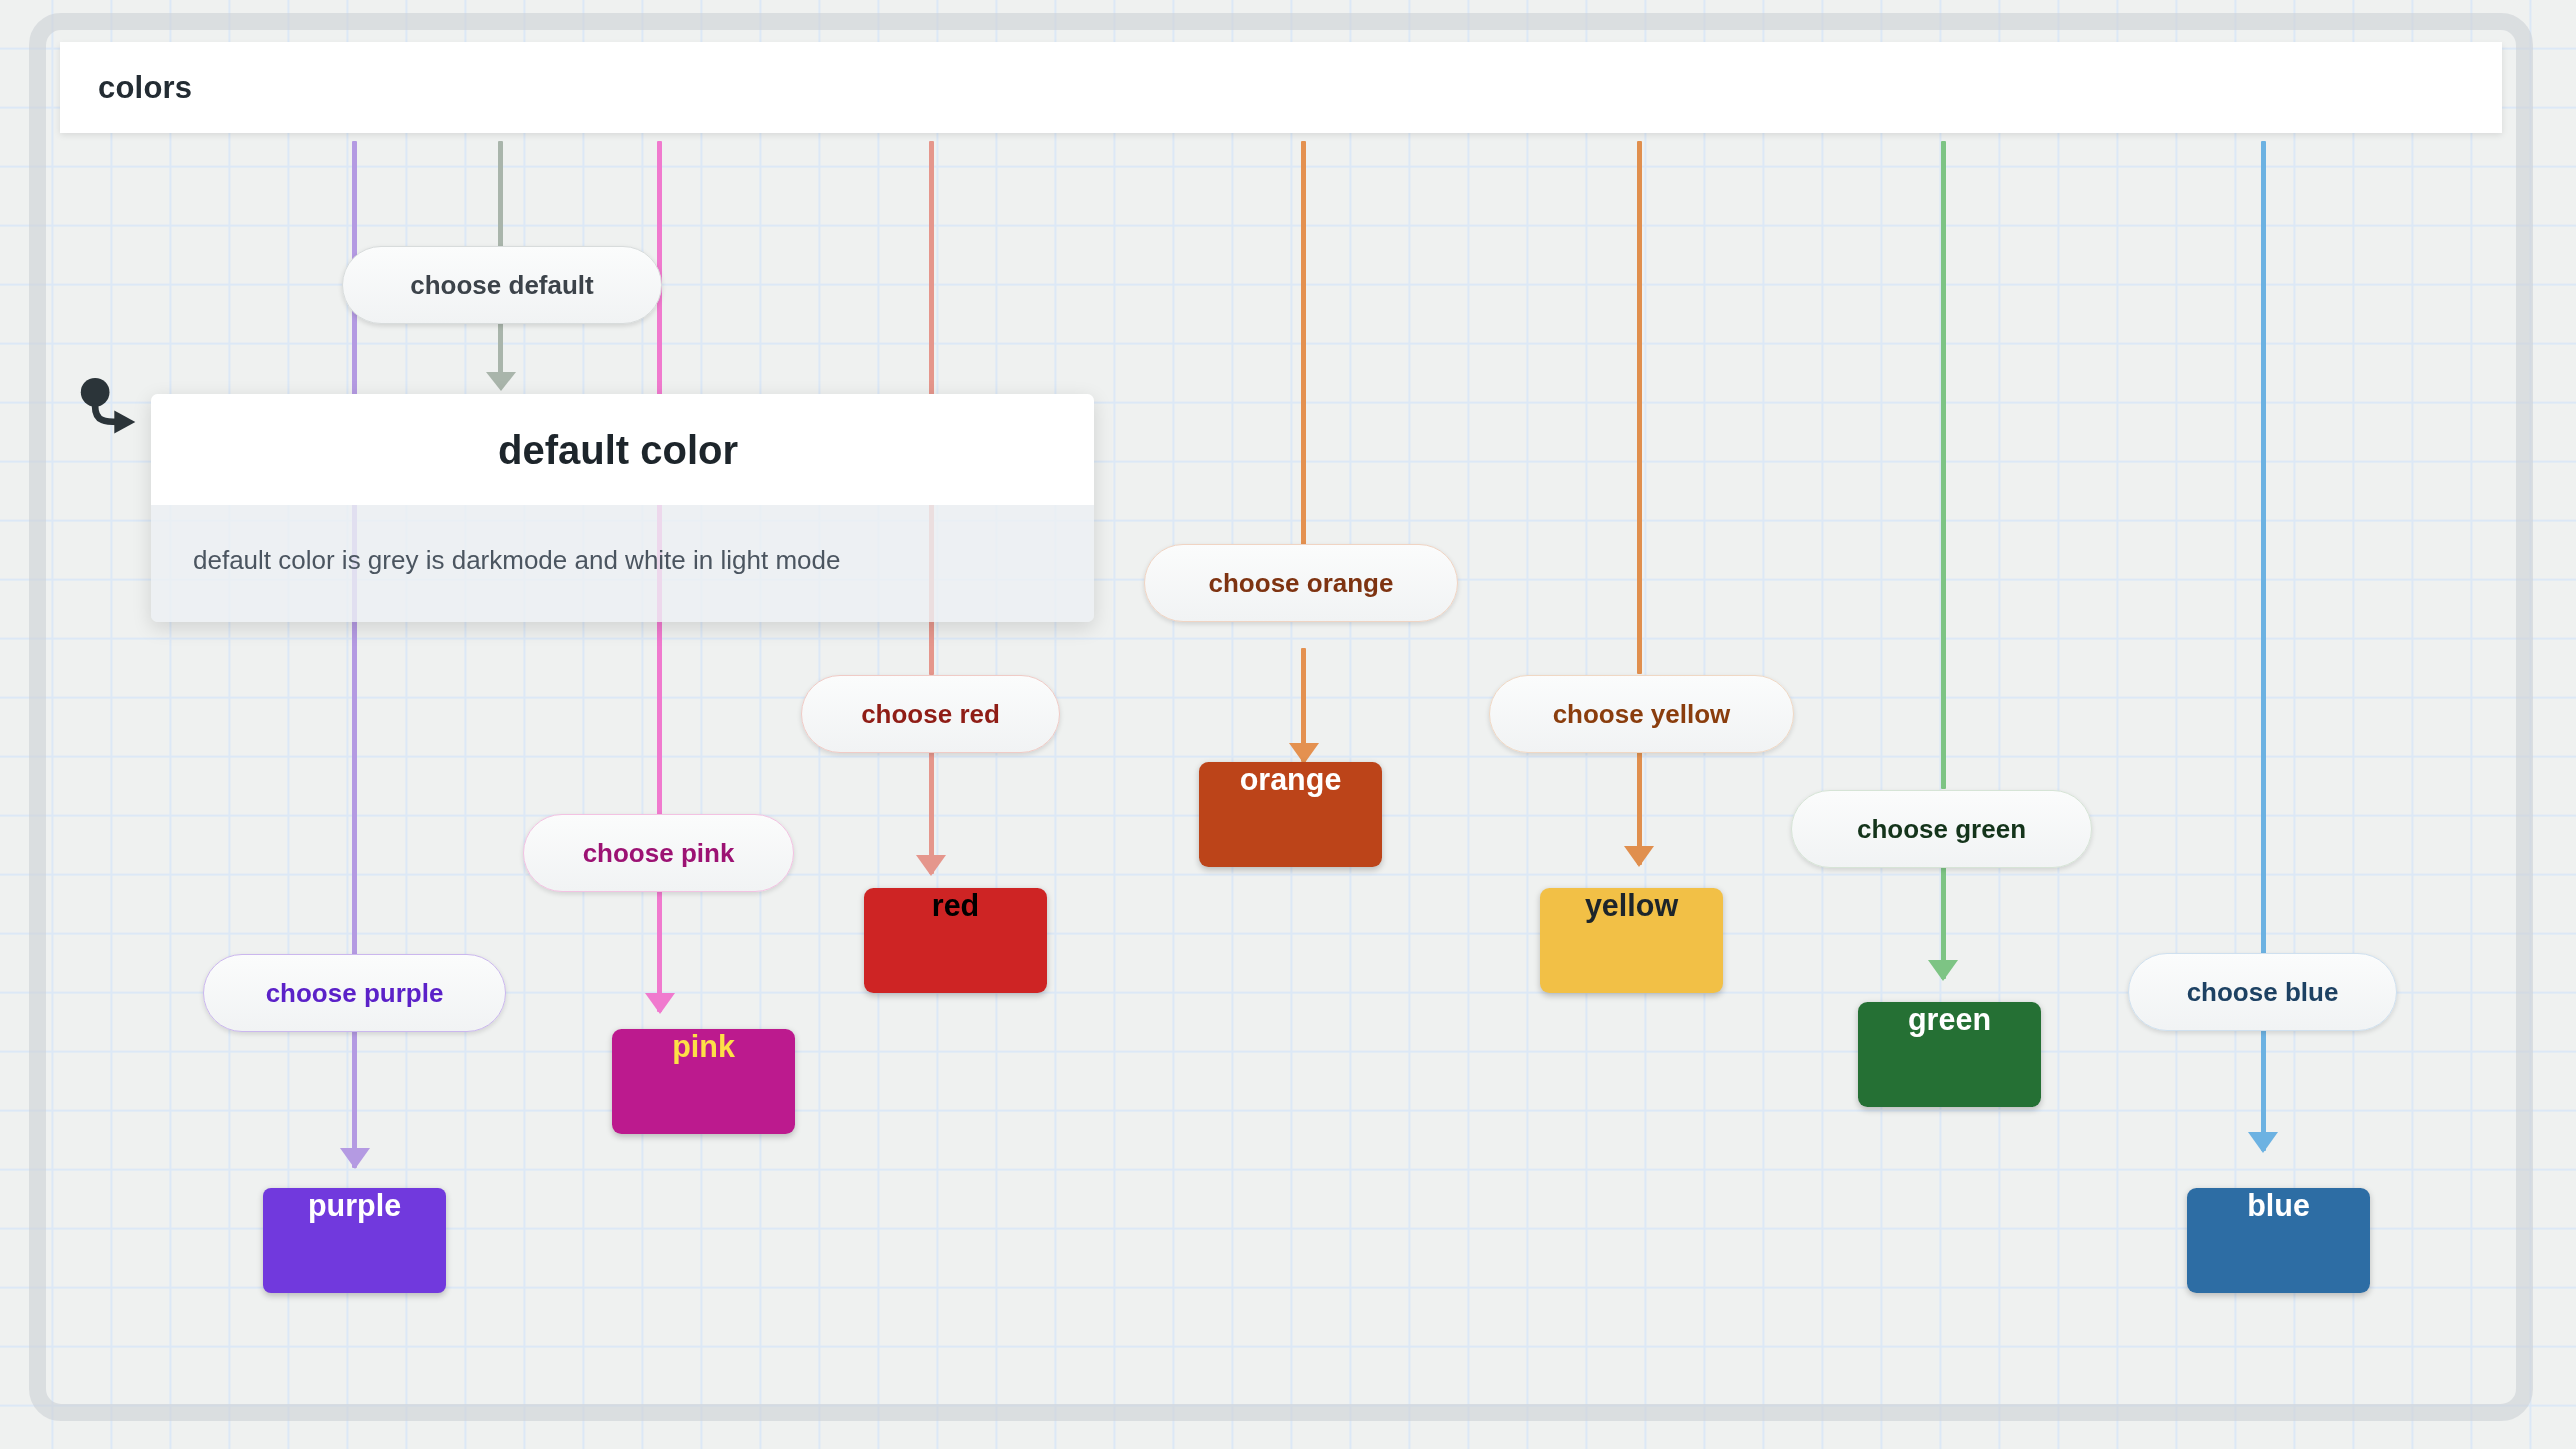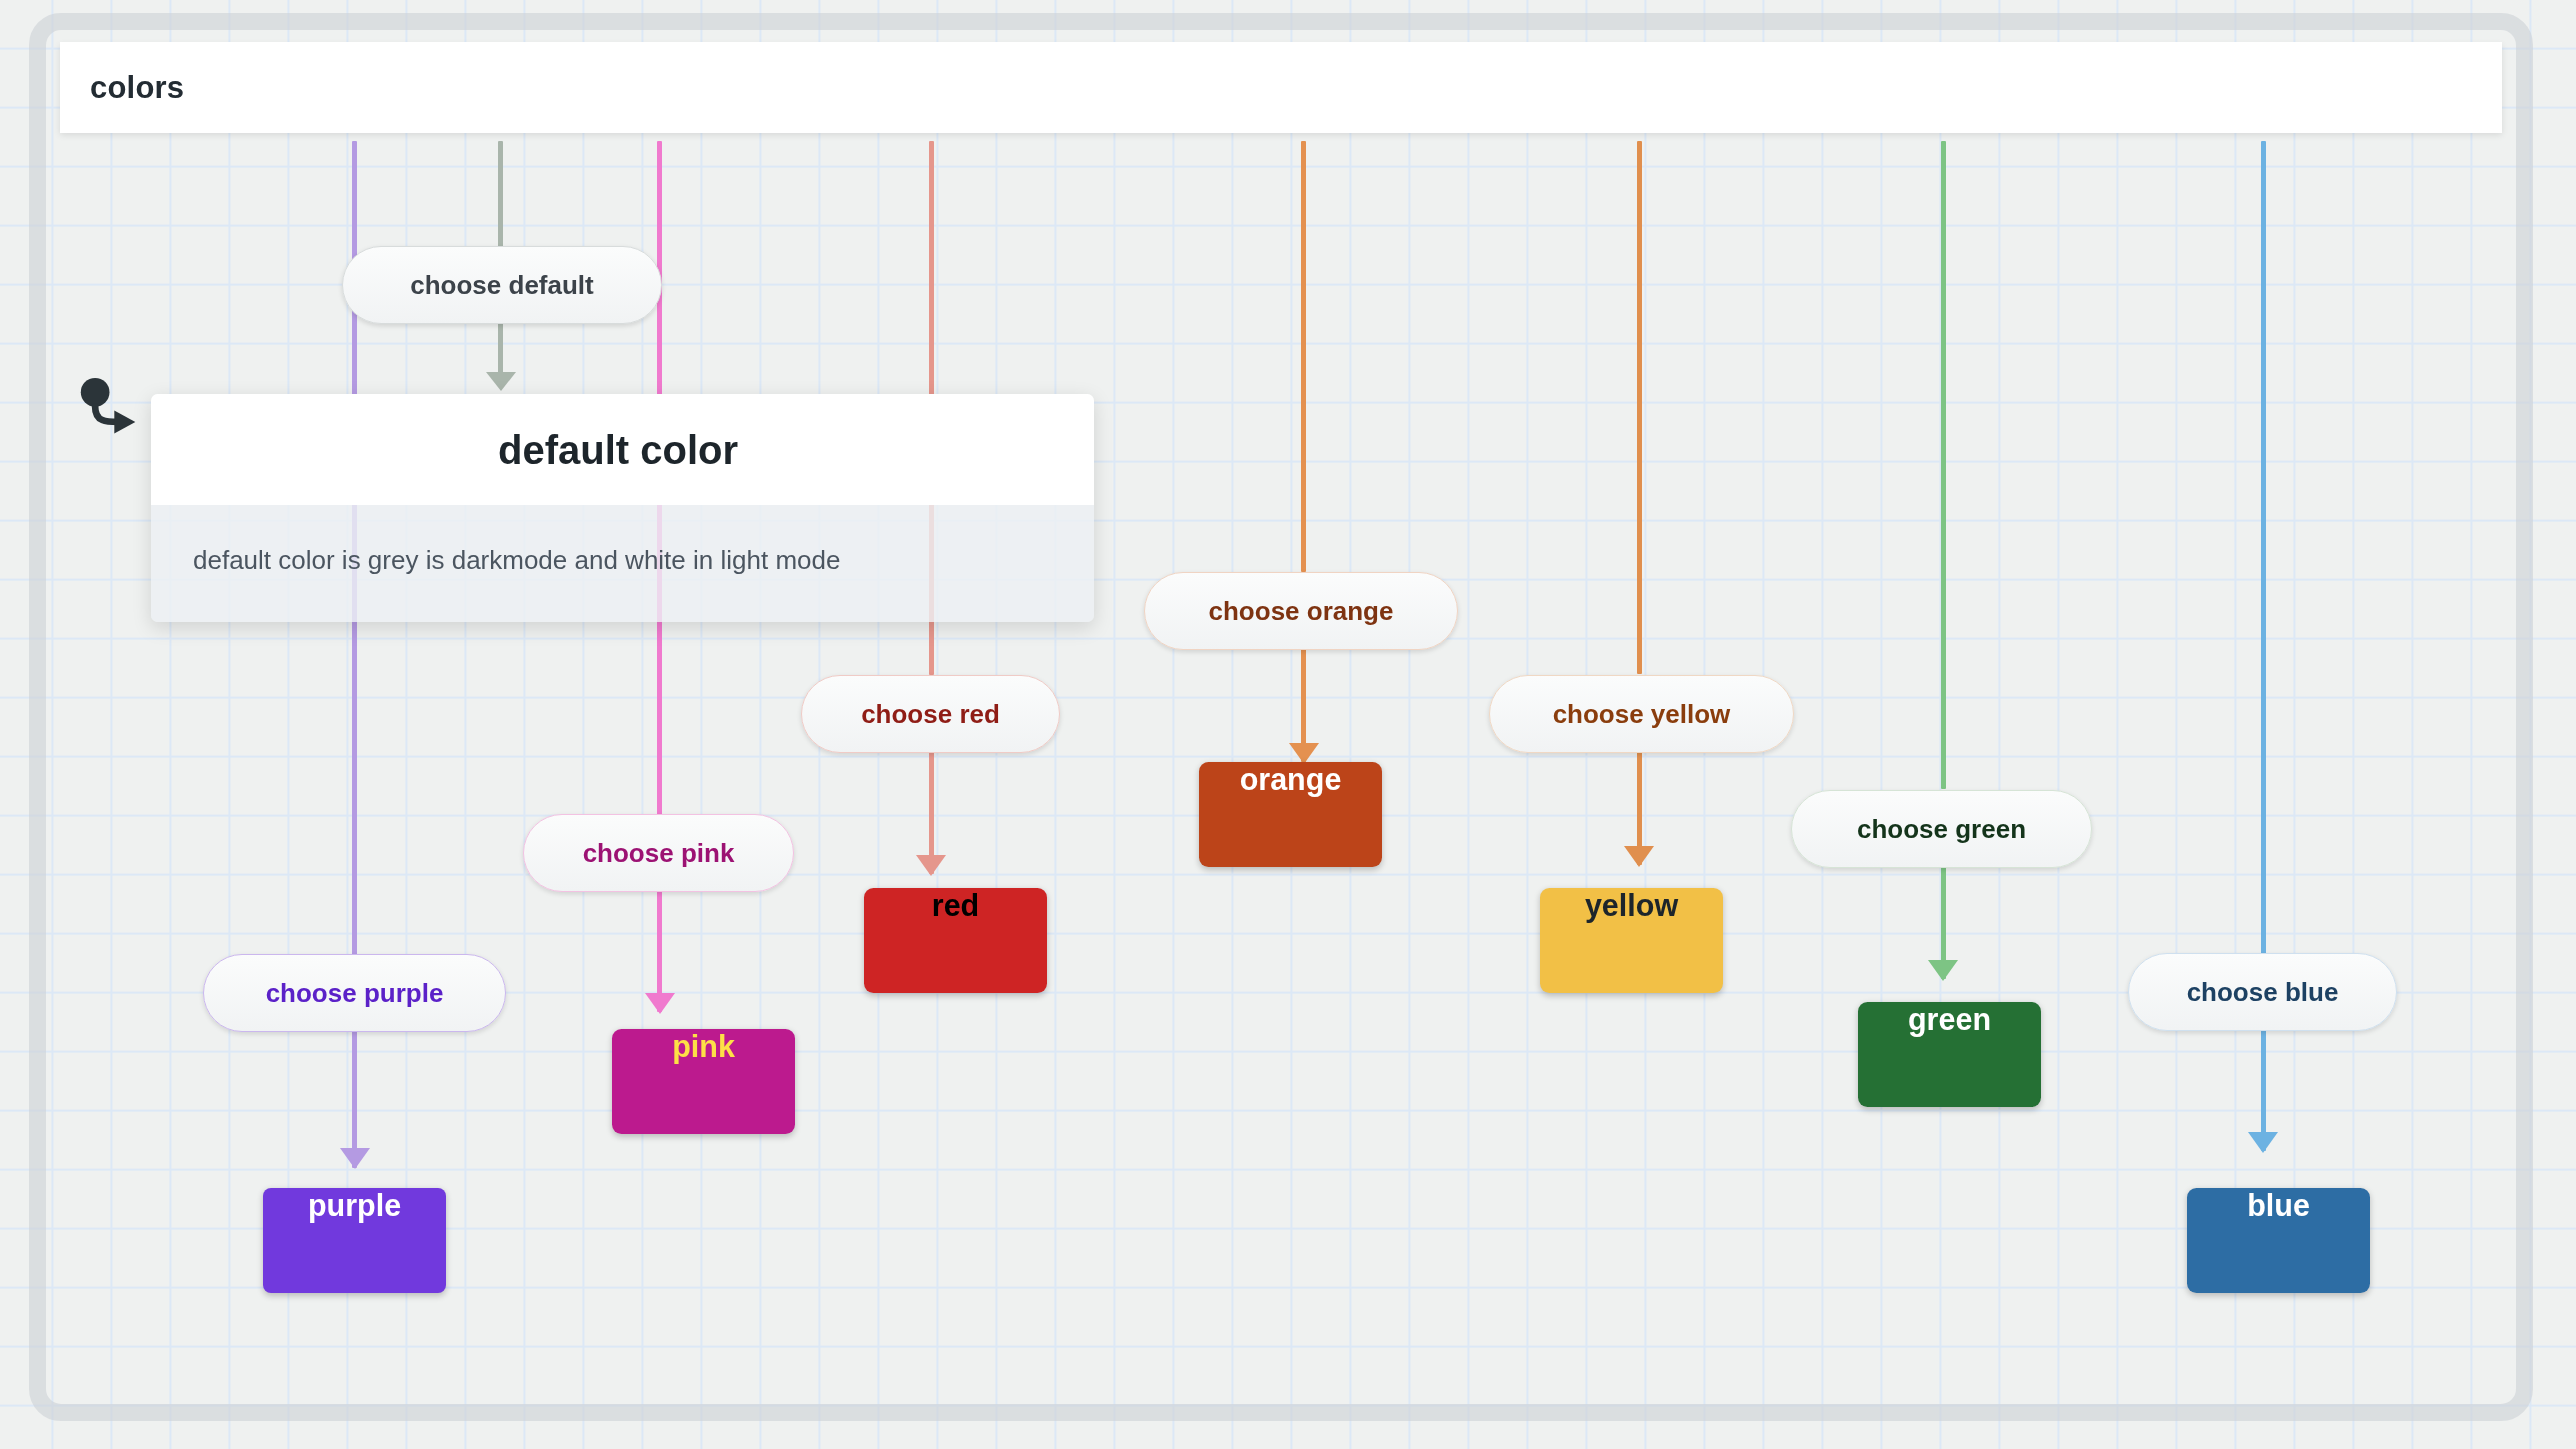--- a/index.html
+++ b/index.html
@@ -43,21 +43,21 @@
     left: 60px;
     top: 42px;
     width: 2442px;
     height: 91px;
     background: #ffffff;
     box-shadow: 0 2.9px 6.7px rgba(0,0,0,0.10);
     display: flex;
     align-items: center;
   }
   #header-title {
-    margin-left: 30px;
+    margin-left: 38px;
     font-size: 31px;
     font-weight: bold;
     color: #232c33;
     letter-spacing: 0.2px;
   }
 
   
   .conn {
     position: absolute;
     width: 4.8px;
@@ -181,21 +181,21 @@
   </div>
 
   <div class="pill" style="left:523px; top:814px; width:271px; color:#9c1273; border:1.9px solid #f3c2e2;">
     <span>choose pink</span>
   </div>
 
   <div class="pill" style="left:801px; top:675px; width:259px; color:#8f1d16; border:1.9px solid #f0cbc6;">
     <span>choose red</span>
   </div>
 
-  <div class="pill" style="left:1144px; top:572px; width:314px; color:#7e3311; border:1.9px solid #f0d4c3;">
+  <div class="pill" style="left:1144px; top:544px; width:314px; color:#7e3311; border:1.9px solid #f0d4c3;">
     <span>choose orange</span>
   </div>
 
   <div class="pill" style="left:1489px; top:675px; width:305px; color:#8a3d0d; border:1.9px solid #f0d8c4;">
     <span>choose yellow</span>
   </div>
 
   <div class="pill" style="left:1791px; top:790px; width:301px; color:#14341b; border:1.9px solid #d6e4d6;">
     <span>choose green</span>
   </div>

